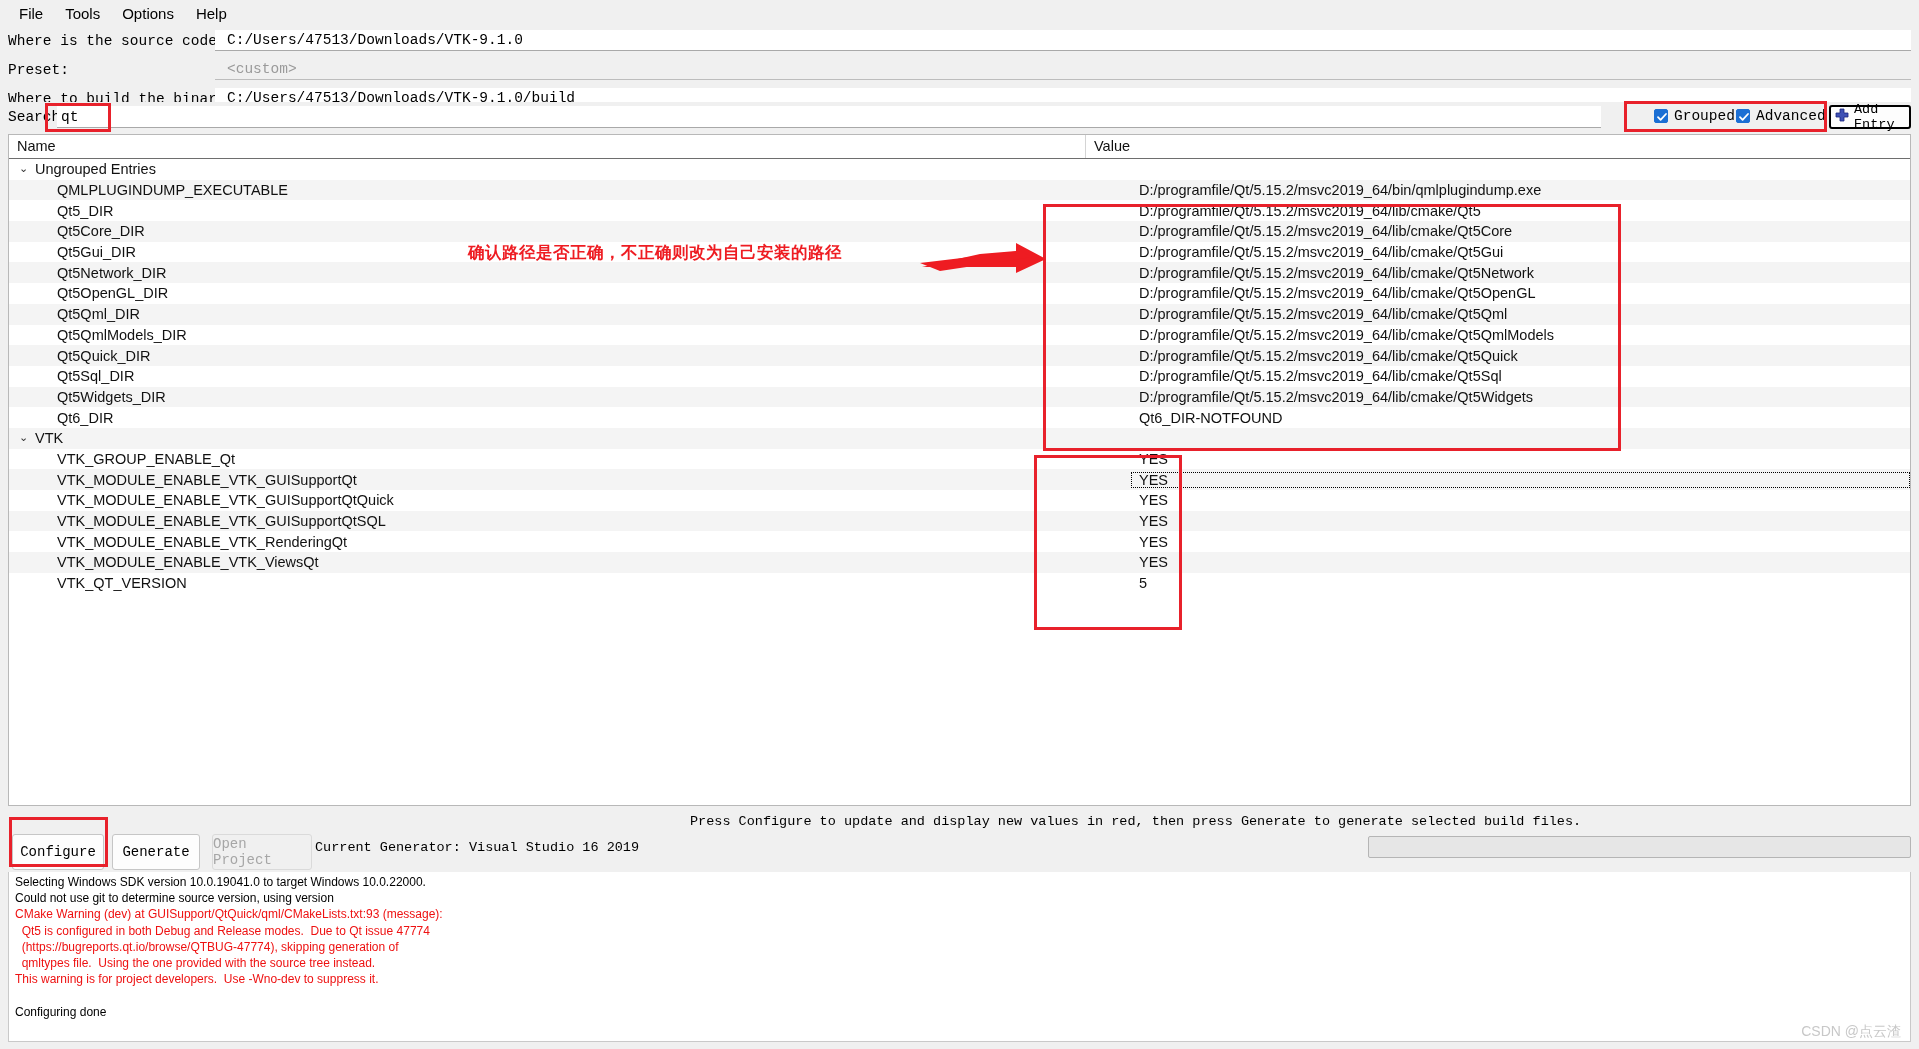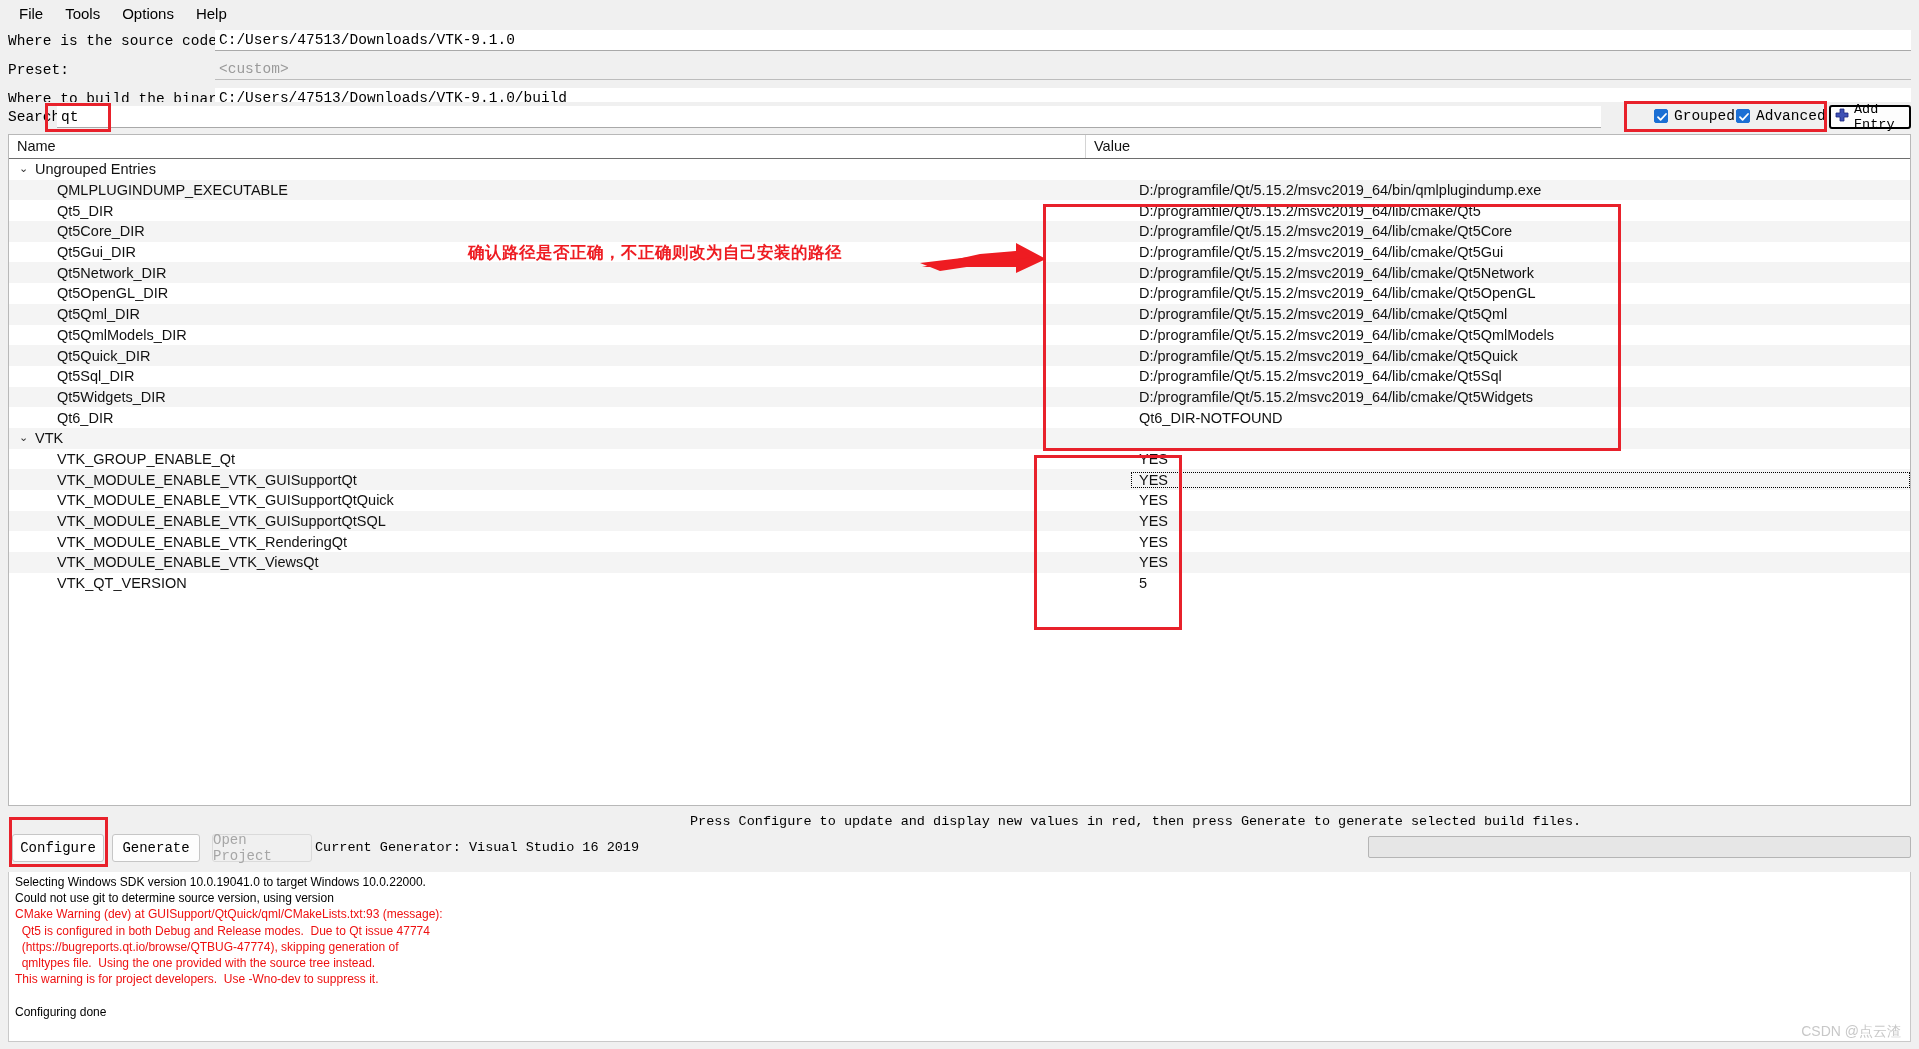--- a/index.html
+++ b/index.html
@@ -59,21 +59,21 @@
   }
   .form-input {
     flex: 1 1 auto;
     height: 21px;
     border: none;
     border-bottom: 1px solid #a9a9a9;
     background: #ffffff;
     font-family: "Liberation Mono", monospace;
     font-size: 14.5px;
     color: #000;
-    padding: 0 4px;
+    padding: 0 12px;
     outline: none;
   }
   .form-input.preset {
     background: #f0f0f0;
     color: #9a9a9a;
     border-bottom: 1px solid #bdbdbd;
   }
 
   
   .search-area {
@@ -230,21 +230,21 @@
     color: #000;
     white-space: nowrap;
   }
   .btn-bar {
     position: absolute; left: 0; top: 828px;
     width: 1919px; height: 42px;
     background: #f0f0f0;
   }
   .btn {
     position: absolute; top: 6px;
-    height: 28px;
+    height: 36px;
     border: 1px solid #c6c6c6;
     background: #fdfdfd;
     border-radius: 3px;
     font-family: "Liberation Mono", monospace;
     font-size: 14px;
     color: #000;
     display: flex; align-items: center; justify-content: center;
     cursor: default;
   }
   .btn-configure { left: 12px; width: 92px; }

